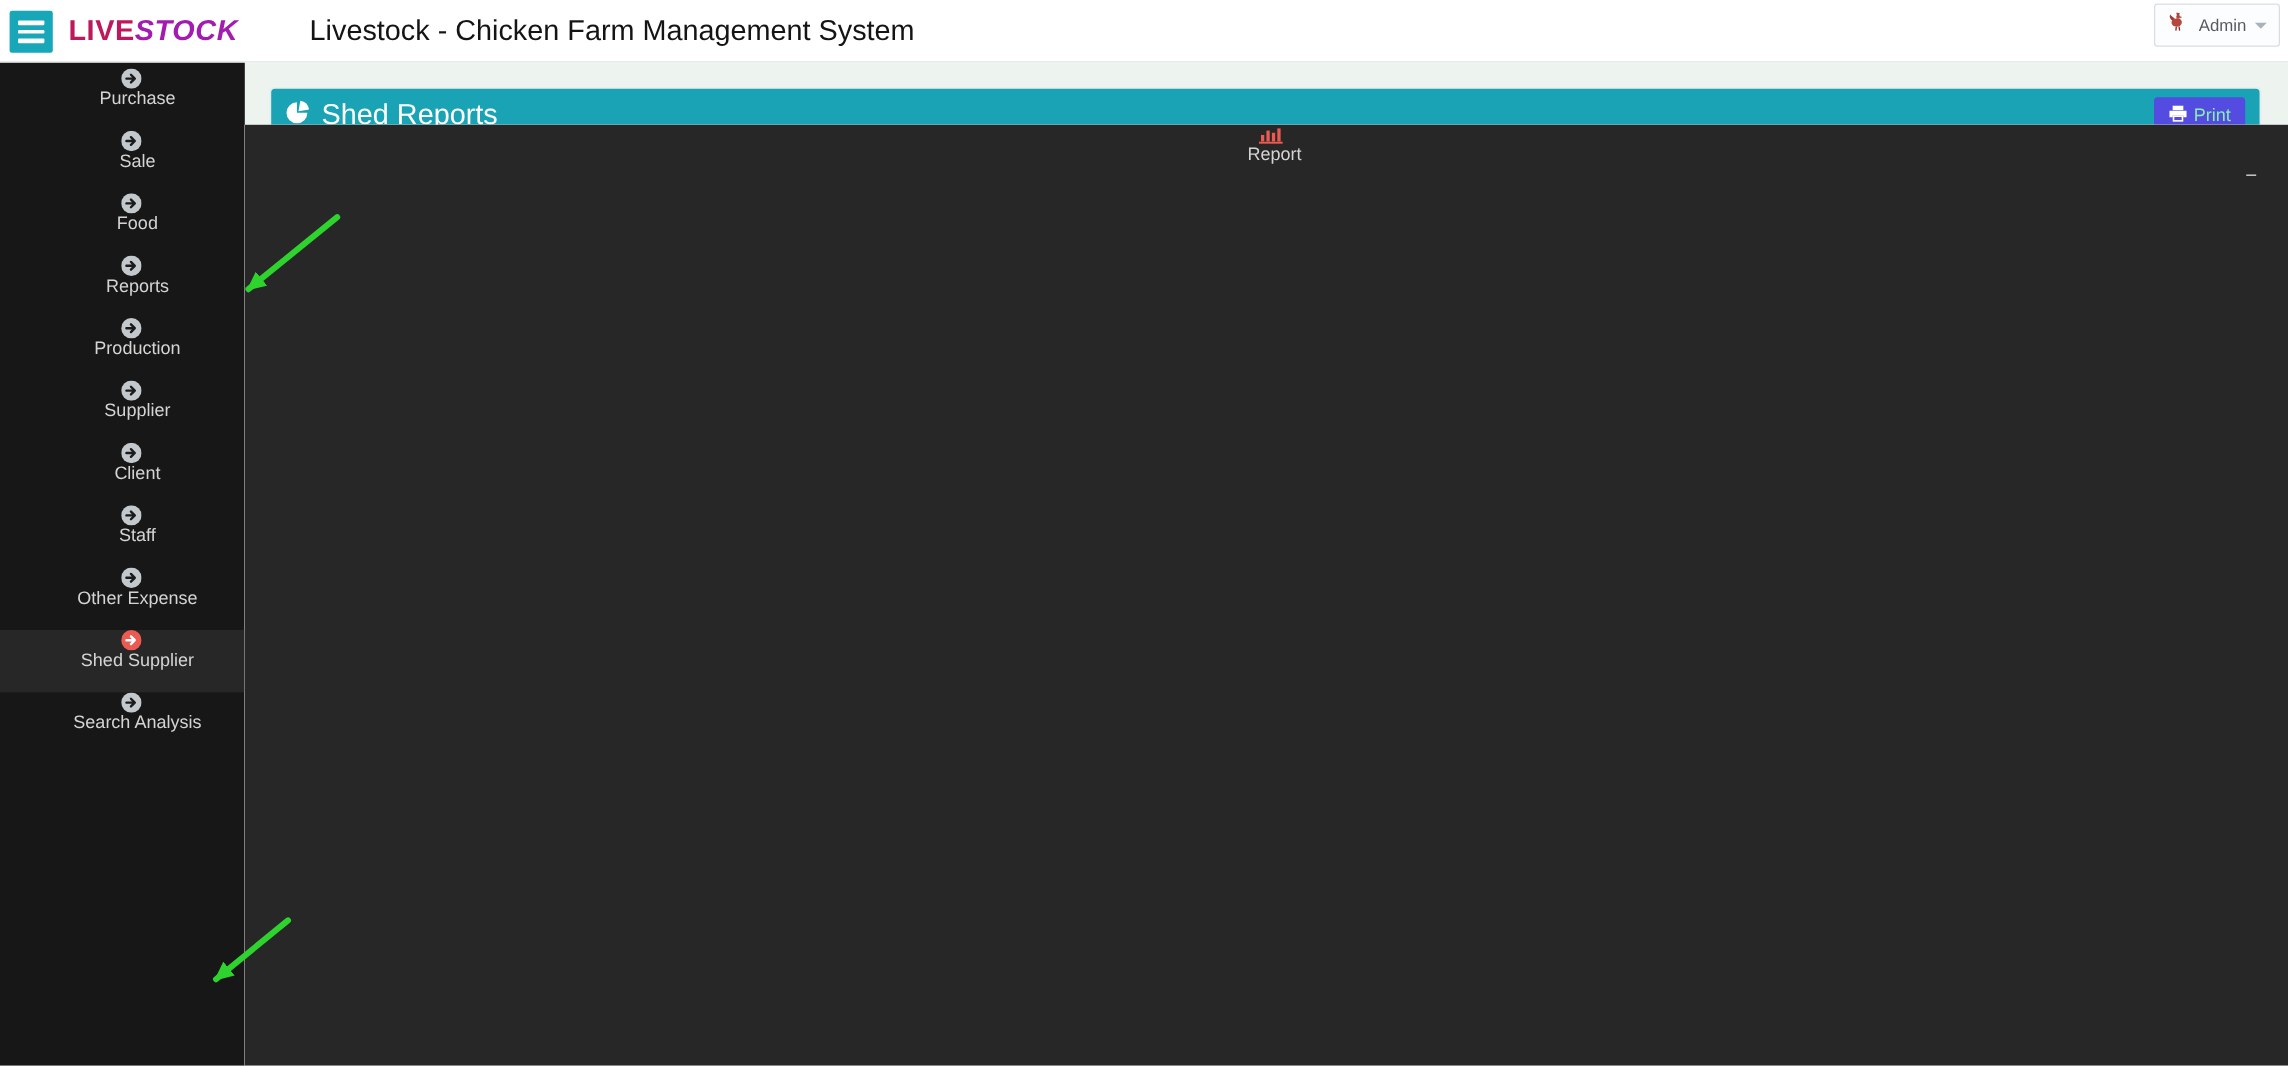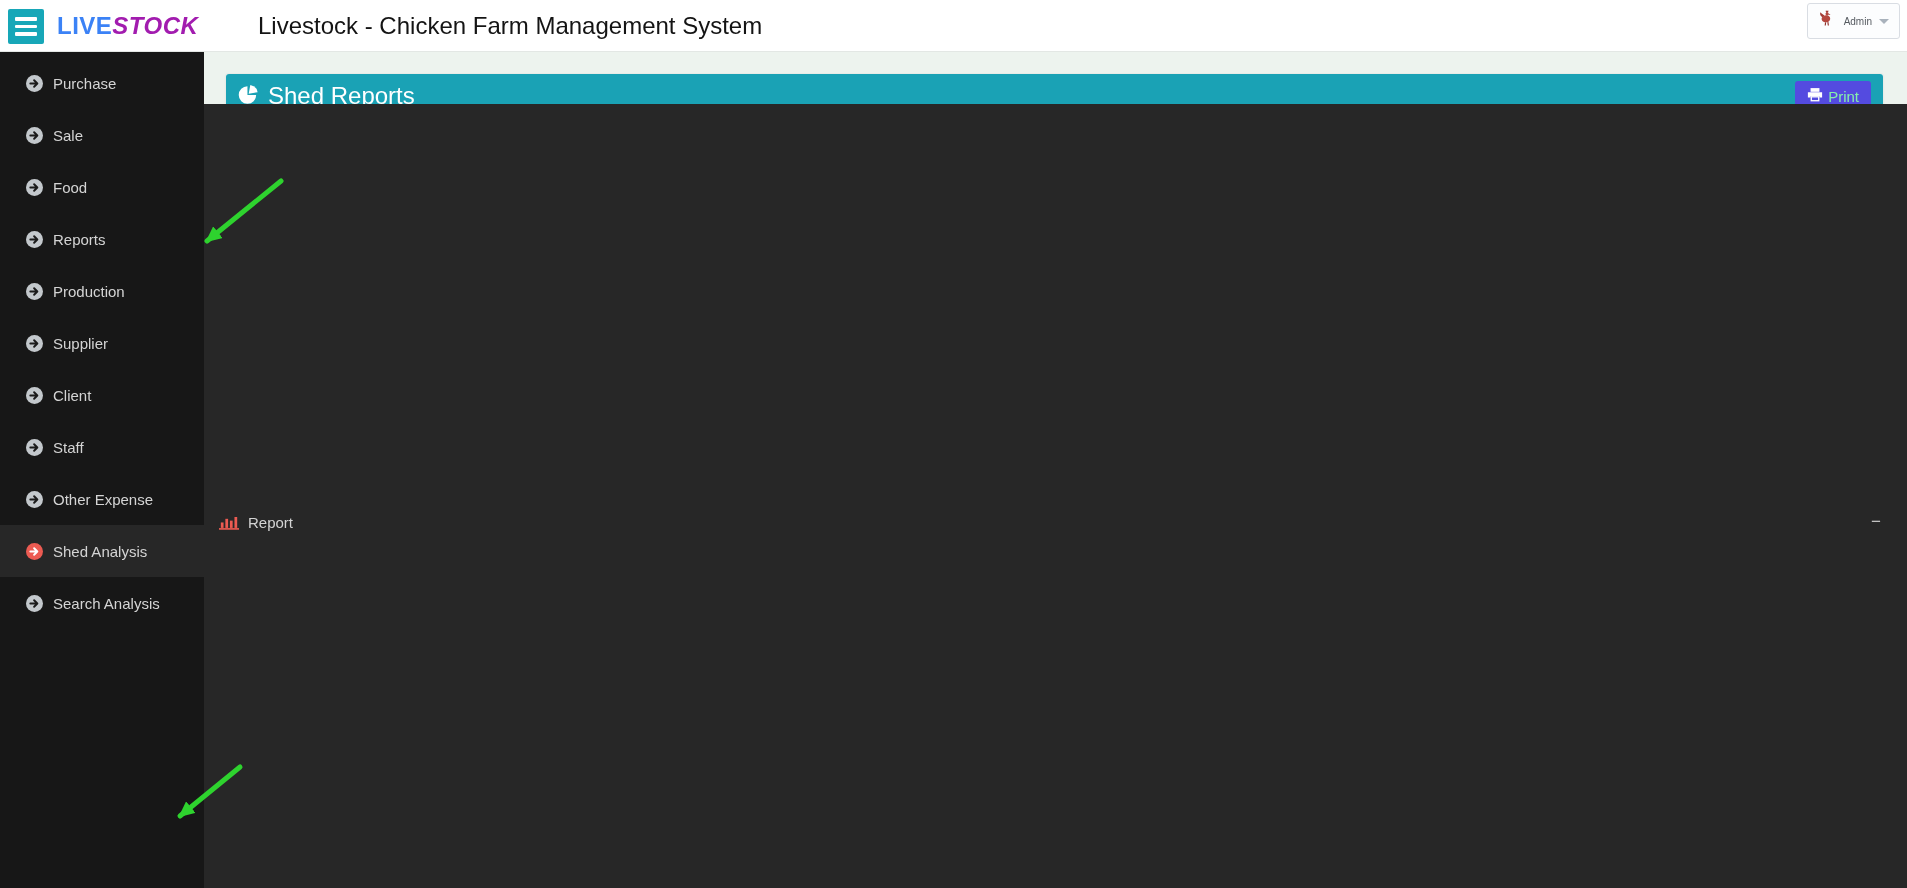--- a/index.html
+++ b/index.html
@@ -8,36 +8,36 @@
 
   
   .topbar { position:absolute; top:0; left:0; width:1907px; height:52px; background:#ffffff;
             border-bottom:1px solid #e3e7e4; z-index:5; }
   .hamburger { position:absolute; left:8px; top:9px; width:36px; height:35px; background:#17A7B8;
                border-radius:2px; display:flex; flex-direction:column; justify-content:center;
                align-items:center; gap:4px; cursor:pointer; }
   .hamburger span { display:block; width:22px; height:3.5px; background:#ffffff; border-radius:1px; }
   .logo { position:absolute; left:57px; top:0; height:52px; line-height:52px; font-size:24px;
           font-weight:700; letter-spacing:0.5px; cursor:pointer; }
-  .logo .lp { color:#3b82f6; }
+  .logo .lp { color:#be185d; }
   .logo .ls { color:#a21caf;font-style:italic; }
   .page-title { position:absolute; left:258px; top:0; height:52px; line-height:52px;
                 font-size:24px; color:#141414; font-weight:500; }
   .admin-box { position:absolute; right:7px; top:3px; height:36px; background:#fcfdfe;
                border:1px solid #d9dde3; border-radius:3px; display:flex; align-items:center;
                gap:7px; padding:0 10px; cursor:pointer; }
-  .admin-box .admin-name { font-size:10px; color:#555a60; }
+  .admin-box .admin-name { font-size:14px; color:#555a60; }
   .caret-down { width:0; height:0; border-left:5px solid transparent; border-right:5px solid transparent;
                 border-top:5px solid #a9b2bc; }
 
   
   .sidebar { position:absolute; top:52px; left:0; width:204px; height:836px; background:#171717;
              padding-top:5px; z-index:4; }
   .side-row { height:52px; display:flex; align-items:center; color:#d4d4d4; font-size:15px;
-              cursor:pointer; }
+              cursor:pointer;flex-direction:column; }
   .side-row.main { padding-left:13px; }
   .side-row.sub  { padding-left:25px; }
   .side-row.active { background:#272727; }
   .side-row .ic { display:flex; align-items:center; justify-content:center; }
   .side-row.main .ic { width:24px; margin-right:7px; }
   .side-row.sub  .ic { width:18px; margin-right:10px; }
   .side-row .lbl { flex:0 0 auto; }
   .side-row .toggle { margin-left:auto; margin-right:26px; color:#c9c9c9; font-size:17px; }
 
   
@@ -231,21 +231,21 @@
       </span>
       <span class="lbl">Other Expense</span>
     </div>
     <div class="side-row sub active">
       <span class="ic">
         <svg width="17" height="17" viewBox="0 0 18 18">
      <circle cx="9" cy="9" r="9" fill="#EC5B52"></circle>
      <path d="M4.6 9 h6.6 M8.6 5.6 L12 9 L8.6 12.4" stroke="#ffffff" stroke-width="2.1" fill="none" stroke-linecap="round" stroke-linejoin="round"></path>
         </svg>
       </span>
-      <span class="lbl">Shed Analysis</span>
+      <span class="lbl">Shed Supplier</span>
     </div>
     <div class="side-row sub">
       <span class="ic">
         <svg width="17" height="17" viewBox="0 0 18 18">
      <circle cx="9" cy="9" r="9" fill="#C3C8CC"></circle>
      <path d="M4.6 9 h6.6 M8.6 5.6 L12 9 L8.6 12.4" stroke="#1b1b1b" stroke-width="2.1" fill="none" stroke-linecap="round" stroke-linejoin="round"></path>
         </svg>
       </span>
       <span class="lbl">Search Analysis</span>
     </div>

